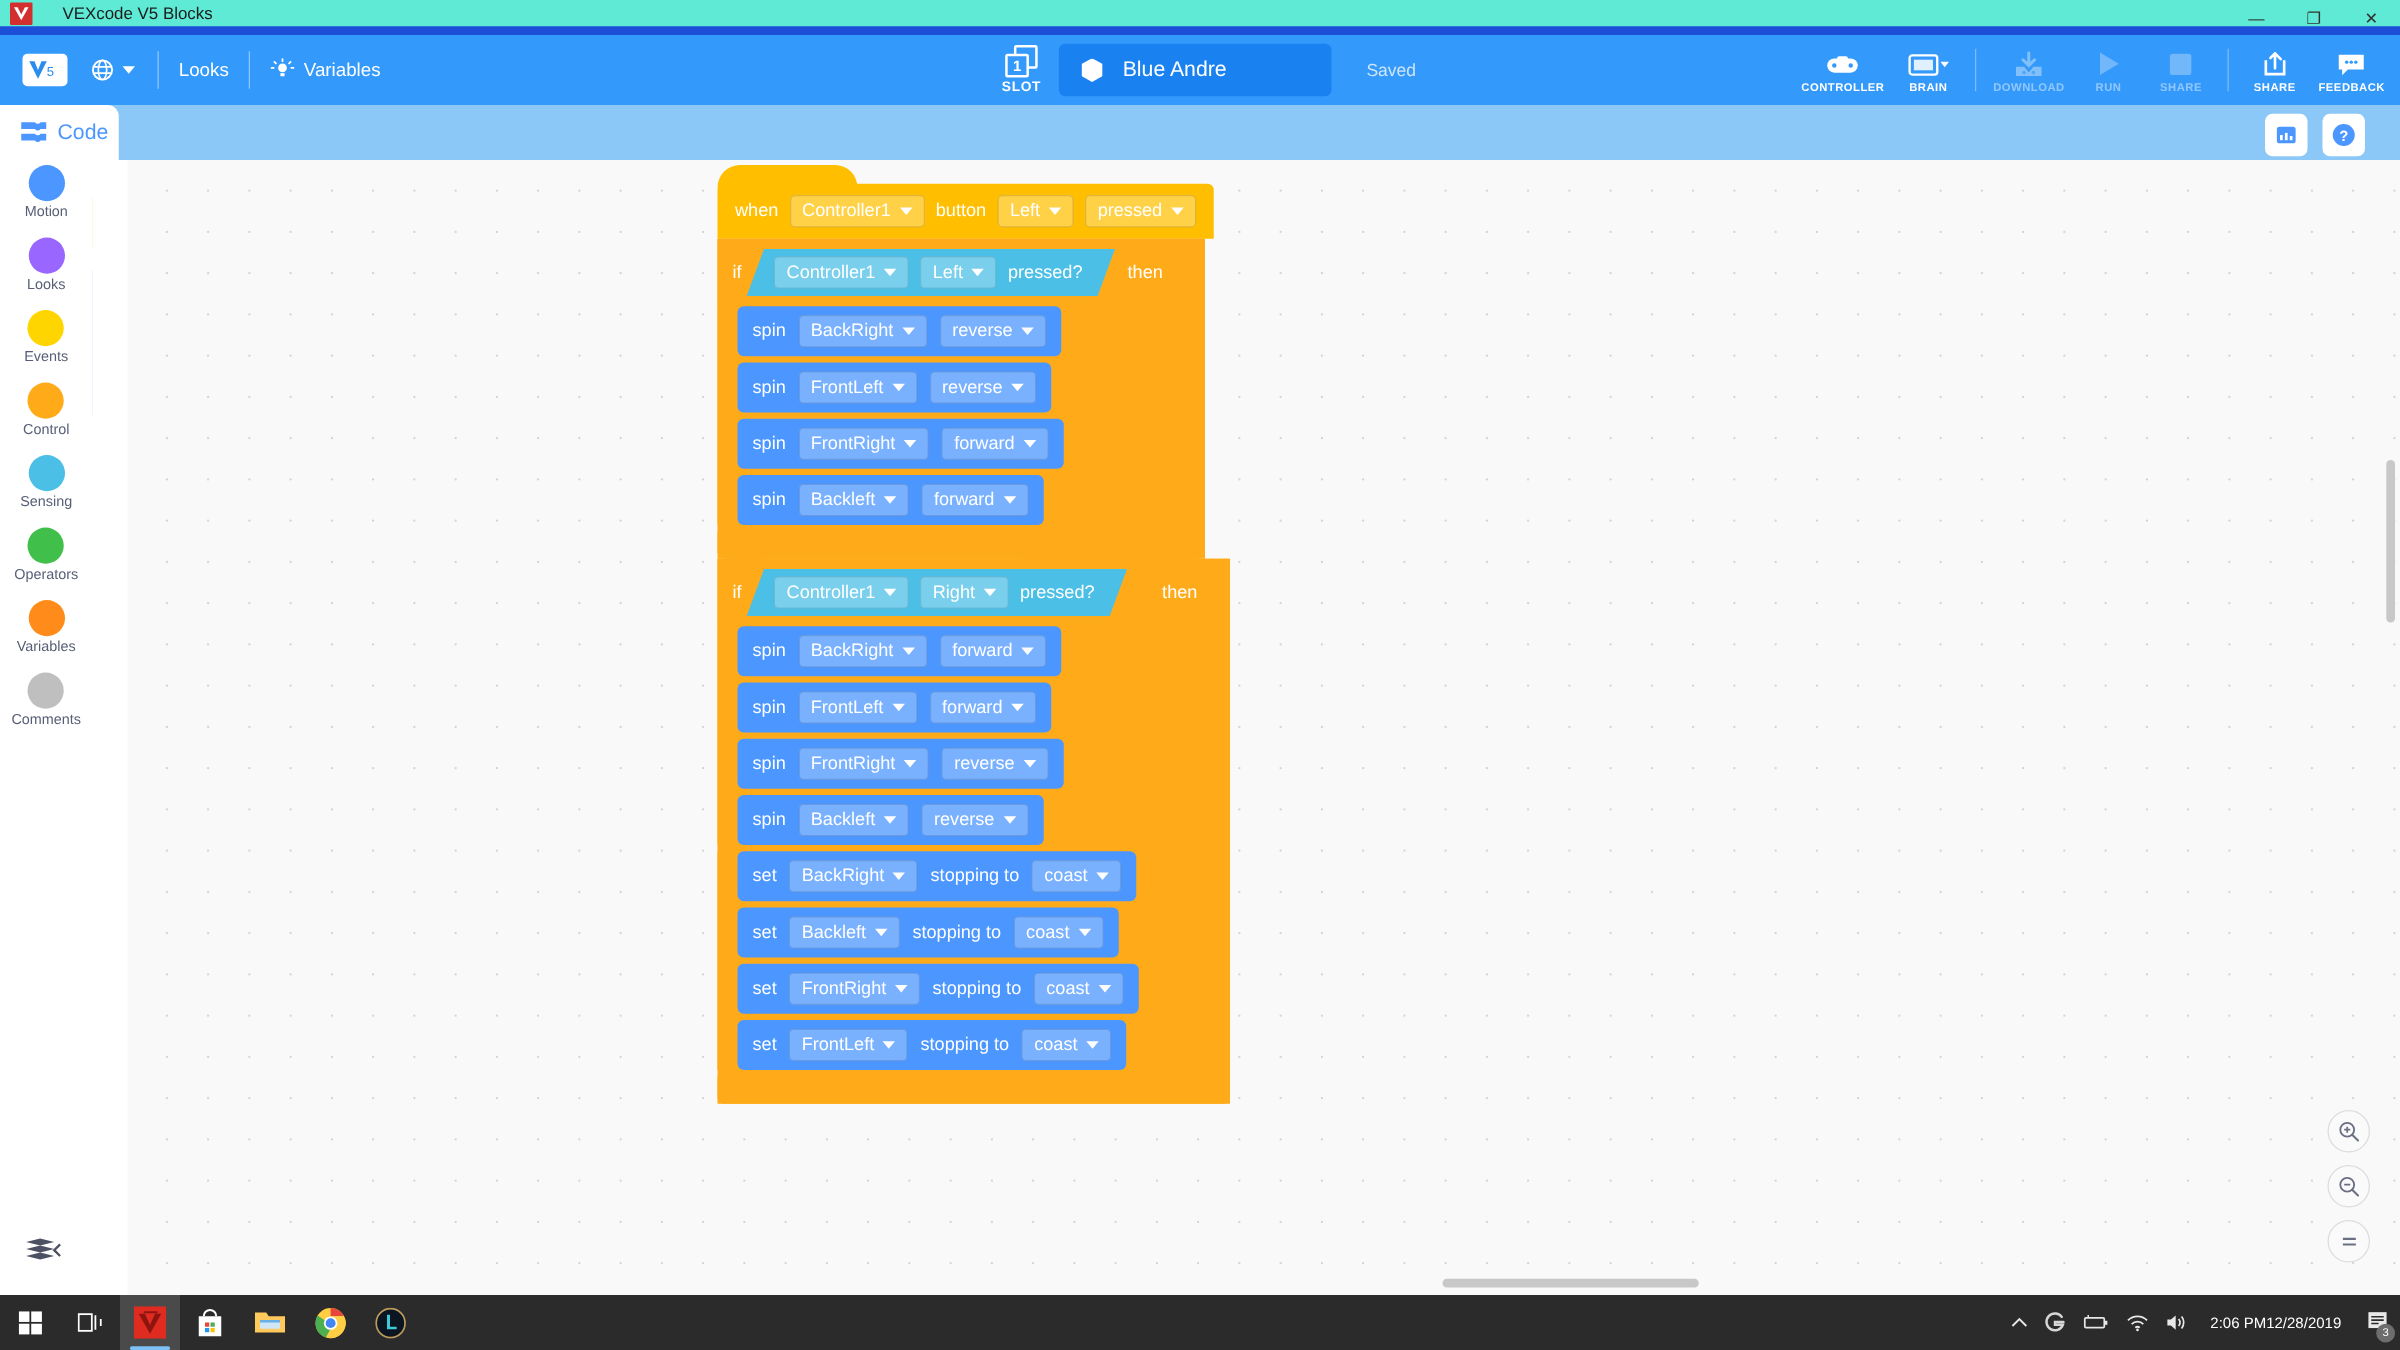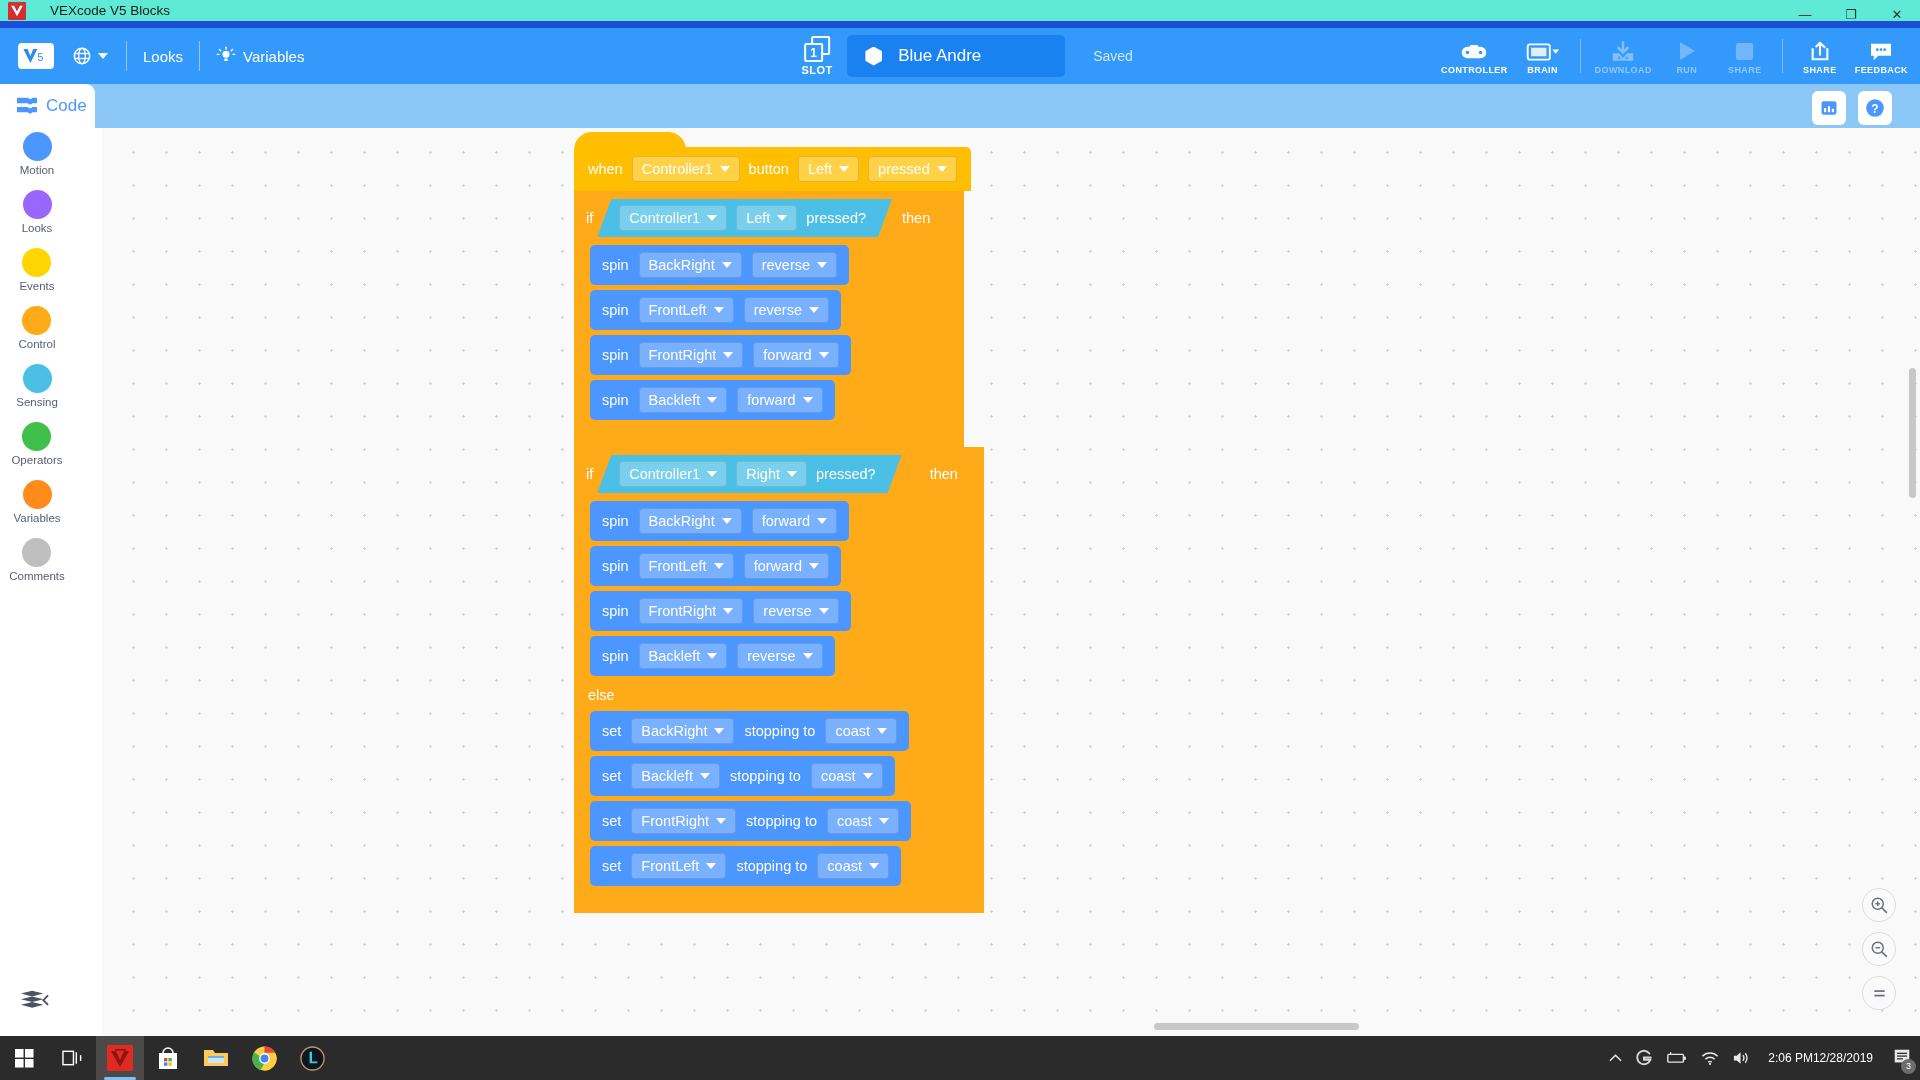--- a/index.html
+++ b/index.html
@@ -605,21 +605,20 @@
                 <span>Backleft</span>
                 <i class="fcaret"></i>
                 </span>
               <span class="field">
                 <span>reverse</span>
                 <i class="fcaret"></i>
                 </span>
             </div>
           </div>
 
-          <div class="c-else" style="width:410px">else</div>
 
           <div class="c-body">
             <div class="mblk">
               <span class="blk-text">set</span>
               <span class="field">
                 <span>BackRight</span>
                 <i class="fcaret"></i>
                 </span>
               <span class="blk-text">stopping to</span>
               <span class="field">

